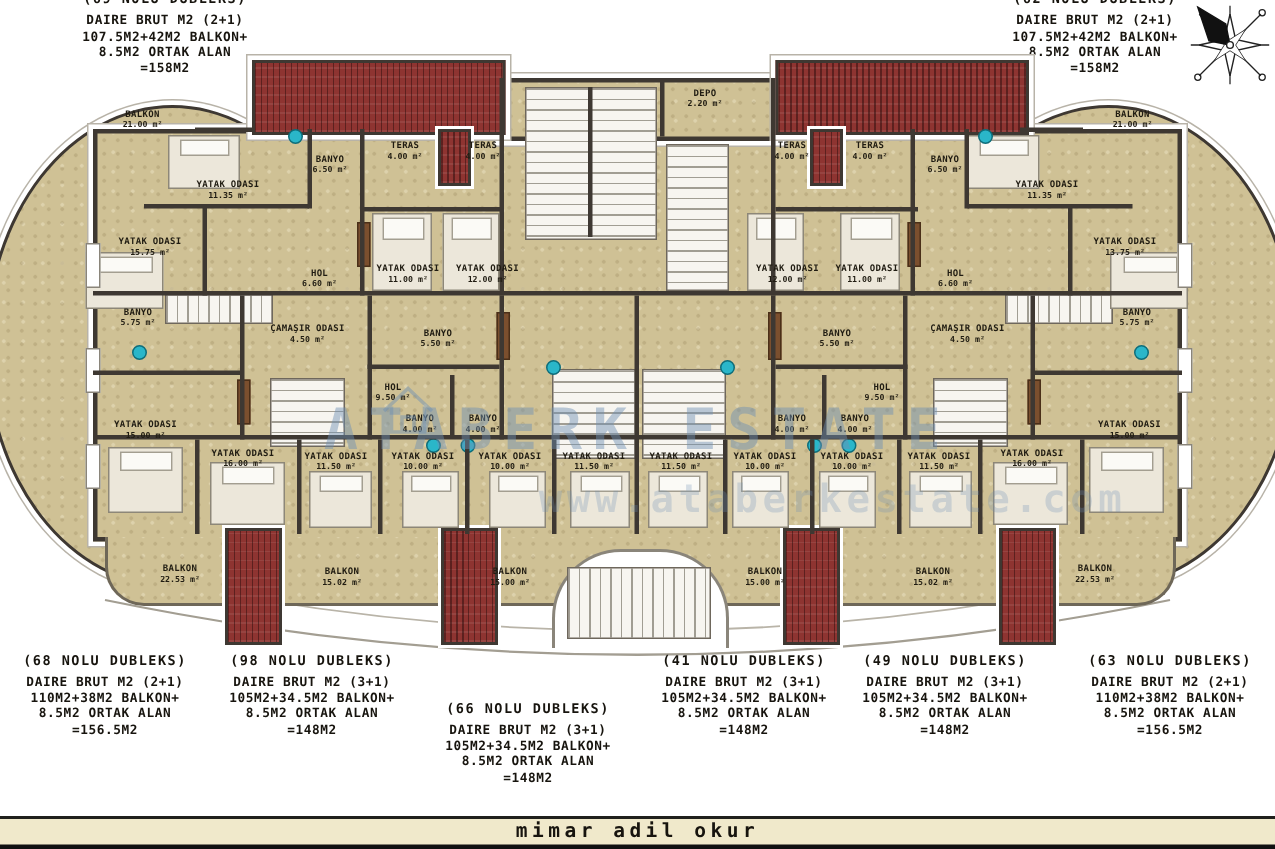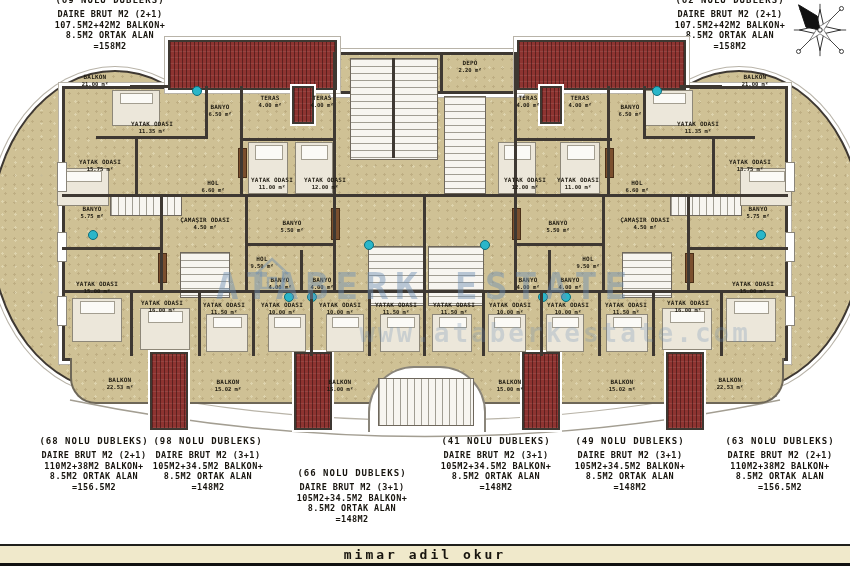--- a/index.html
+++ b/index.html
@@ -482,21 +482,21 @@
 
     <svg class="abs" style="left:252px;top:254px;opacity:.45;" width="40" height="40" viewBox="0 0 40 40">
       <path d="M4 20 L20 5 L36 20 M9 17 V34 H31 V17 M16 34 V24 H24 V34" stroke="#6d8fb4" stroke-width="2.4" fill="none"></path>
     </svg>
     <div class="wm1">ATABERK ESTATE</div>
     <div class="wm2">www.ataberkestate.com</div>
   </div>
 
   <div class="bottom-units">
 
-      <div class="unit-block" style="left: 70px; margin-left: 24px;">
+      <div class="unit-block" style="left: 70px;">
         <div class="unit-title">(68 NOLU DUBLEKS)</div>
         <div class="unit-line">DAIRE BRUT M2 (2+1)</div>
         <div class="unit-line">110M2+38M2 BALKON+</div>
         <div class="unit-line">8.5M2 ORTAK ALAN</div>
         <div class="unit-line">=156.5M2</div>
       </div>
 
       <div class="unit-block" style="left: 208px;">
         <div class="unit-title">(98 NOLU DUBLEKS)</div>
         <div class="unit-line">DAIRE BRUT M2 (3+1)</div>

